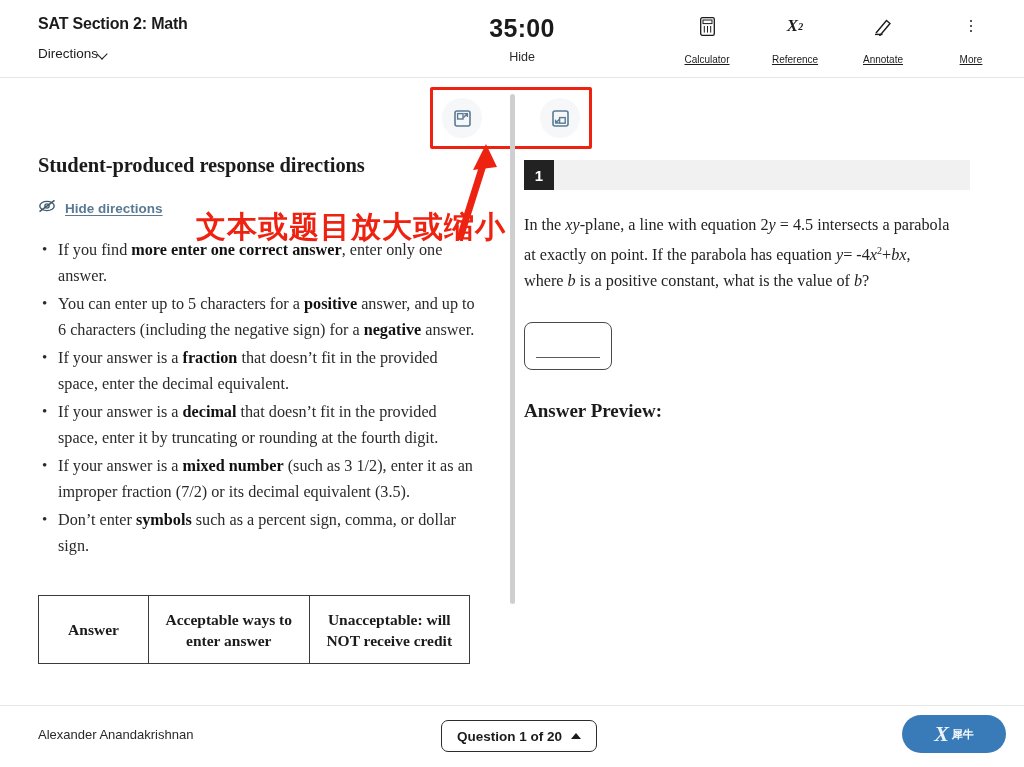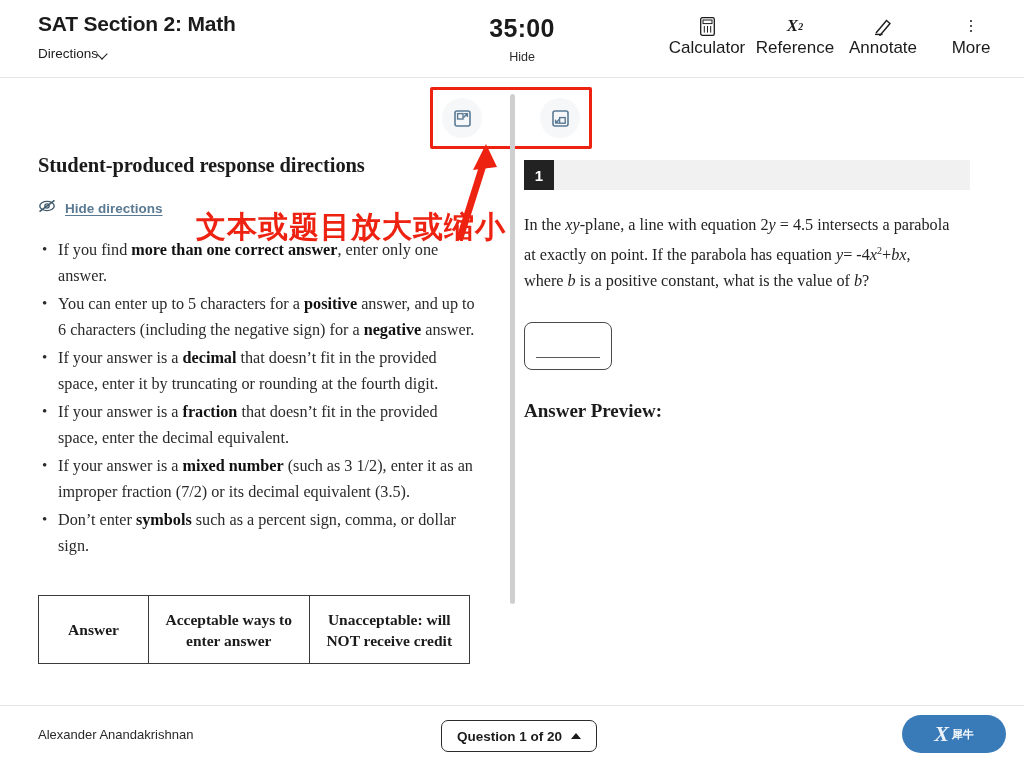--- a/index.html
+++ b/index.html
@@ -12,21 +12,21 @@
   #app { position: relative; width: 1024px; height: 767px; background: #fff; }
 
   
   .header {
     position: absolute; left: 0; top: 0; width: 1024px; height: 78px;
     background: #ffffff;
     border-bottom: 1px solid #e6e6e6;
   }
   .hdr-left { position: absolute; left: 38px; top: 12px; }
   .exam-title {
-    font-size: 21px; font-weight: 700; color: #1b1b1b;
+    font-size: 16px; font-weight: 700; color: #1b1b1b;
     letter-spacing: -0.2px; line-height: 24px; text-align: center;
   }
   .directions-row {
     display: flex; align-items: center; 
     margin-top: 10px; cursor: pointer;
   }
   .directions-label { font-size: 13.5px; color: #1b1b1b; }
   .chev { width: 11px; height: 7px; position: relative; }
   .chev::before {
     content: ""; position: absolute; left: 0; top: 0;
@@ -53,21 +53,21 @@
     display: flex; align-items: flex-start; gap: 26px;
   }
   .tool {
     display: flex; flex-direction: column; align-items: center;
     width: 62px; cursor: pointer;
   }
   .tool-glyph {
     height: 24px; display: flex; align-items: center; justify-content: center;
     color: #1b1b1b;
   }
-  .tool-label { font-size: 17px; color: #1b1b1b; margin-top: 0; }
+  .tool-label { font-size: 10px; color: #1b1b1b; margin-top: 16px; text-decoration: underline; }
   .xsup { font-size: 17px; font-weight: 800; font-style: italic;
           font-family: "Liberation Serif", serif; }
   .xsup sup { font-size: 10px; font-weight: 700; }
   .dots { display: flex; flex-direction: column; gap: 2.5px; align-items: center; }
   .dots i { width: 2.6px; height: 2.6px; background: #1b1b1b; border-radius: 50%; display: block; }
 
   
   .zoom-bar {
     position: absolute; left: 432px; top: 88px;
     width: 158px; height: 60px;
@@ -315,24 +315,24 @@
         <svg width="18" height="14" viewBox="0 0 18 14">
           <ellipse cx="9" cy="7" rx="7.2" ry="4.6" fill="none" stroke="#3f5a6d" stroke-width="1.4"></ellipse>
           <circle cx="9" cy="7" r="2.1" fill="none" stroke="#3f5a6d" stroke-width="1.4"></circle>
           <line x1="1.5" y1="12.6" x2="16.5" y2="1.4" stroke="#3f5a6d" stroke-width="1.6"></line>
         </svg>
       </span>
       <span class="hide-dir-link">Hide directions</span>
     </div>
 
     <ul class="dir-list">
-      <li>If you find <b>more than one correct answer</b>, enter only one answer.</li>
+      <li>If you find <b>more enter one correct answer</b>, enter only one answer.</li>
       <li>You can enter up to 5 characters for a <b>positive</b> answer, and up to 6 characters (including the negative sign) for a <b>negative</b> answer.</li>
+      <li>If your answer is a <b>fraction</b> that doesn’t fit in the provided space, enter the decimal equivalent.</li>
       <li>If your answer is a <b>decimal</b> that doesn’t fit in the provided space, enter it by truncating or rounding at the fourth digit.</li>
-      <li>If your answer is a <b>fraction</b> that doesn’t fit in the provided space, enter the decimal equivalent.</li>
       <li>If your answer is a <b>mixed number</b> (such as 3 1/2), enter it as an improper fraction (7/2) or its decimal equivalent (3.5).</li>
       <li>Don’t enter <b>symbols</b> such as a percent sign, comma, or dollar sign.</li>
     </ul>
 
     <table class="ans-table">
       <tbody>
           <tr>
         <th>Answer</th>
         <th>Acceptable ways to enter answer</th>
         <th>Unacceptable: will NOT receive credit</th>

